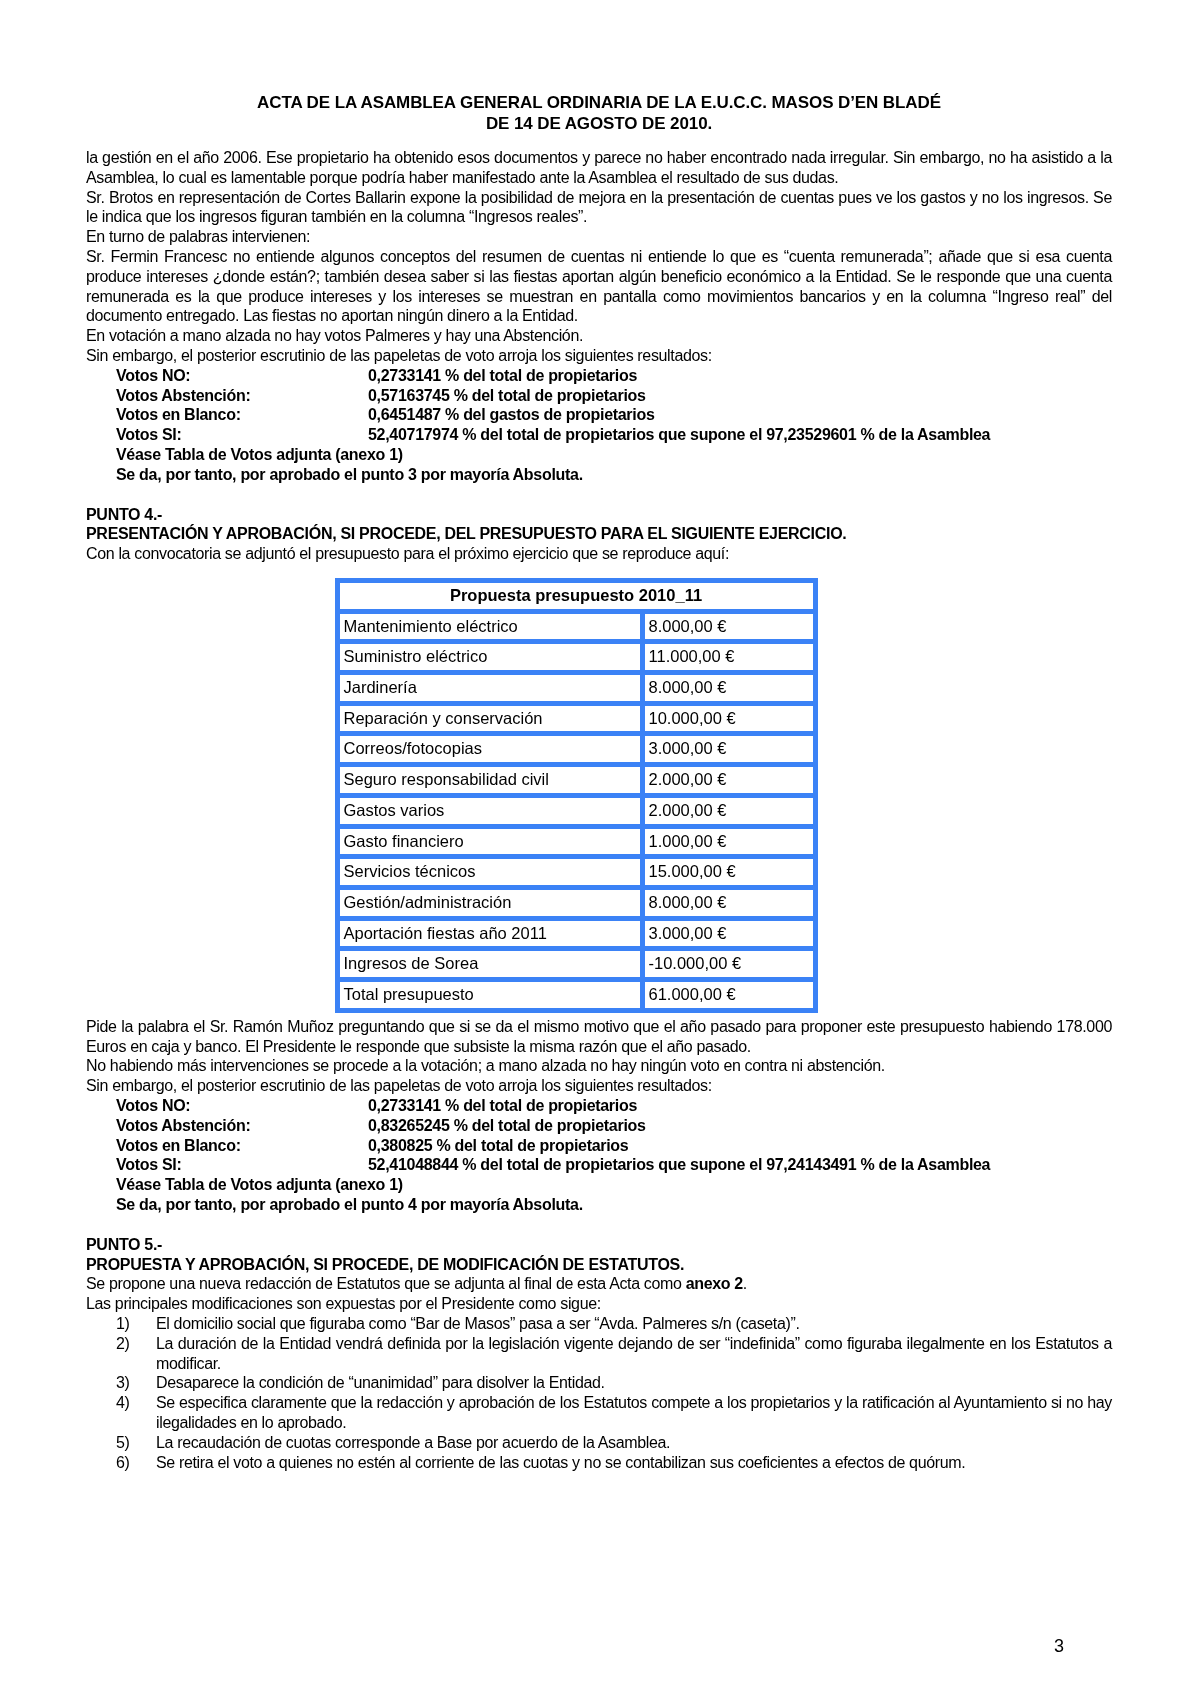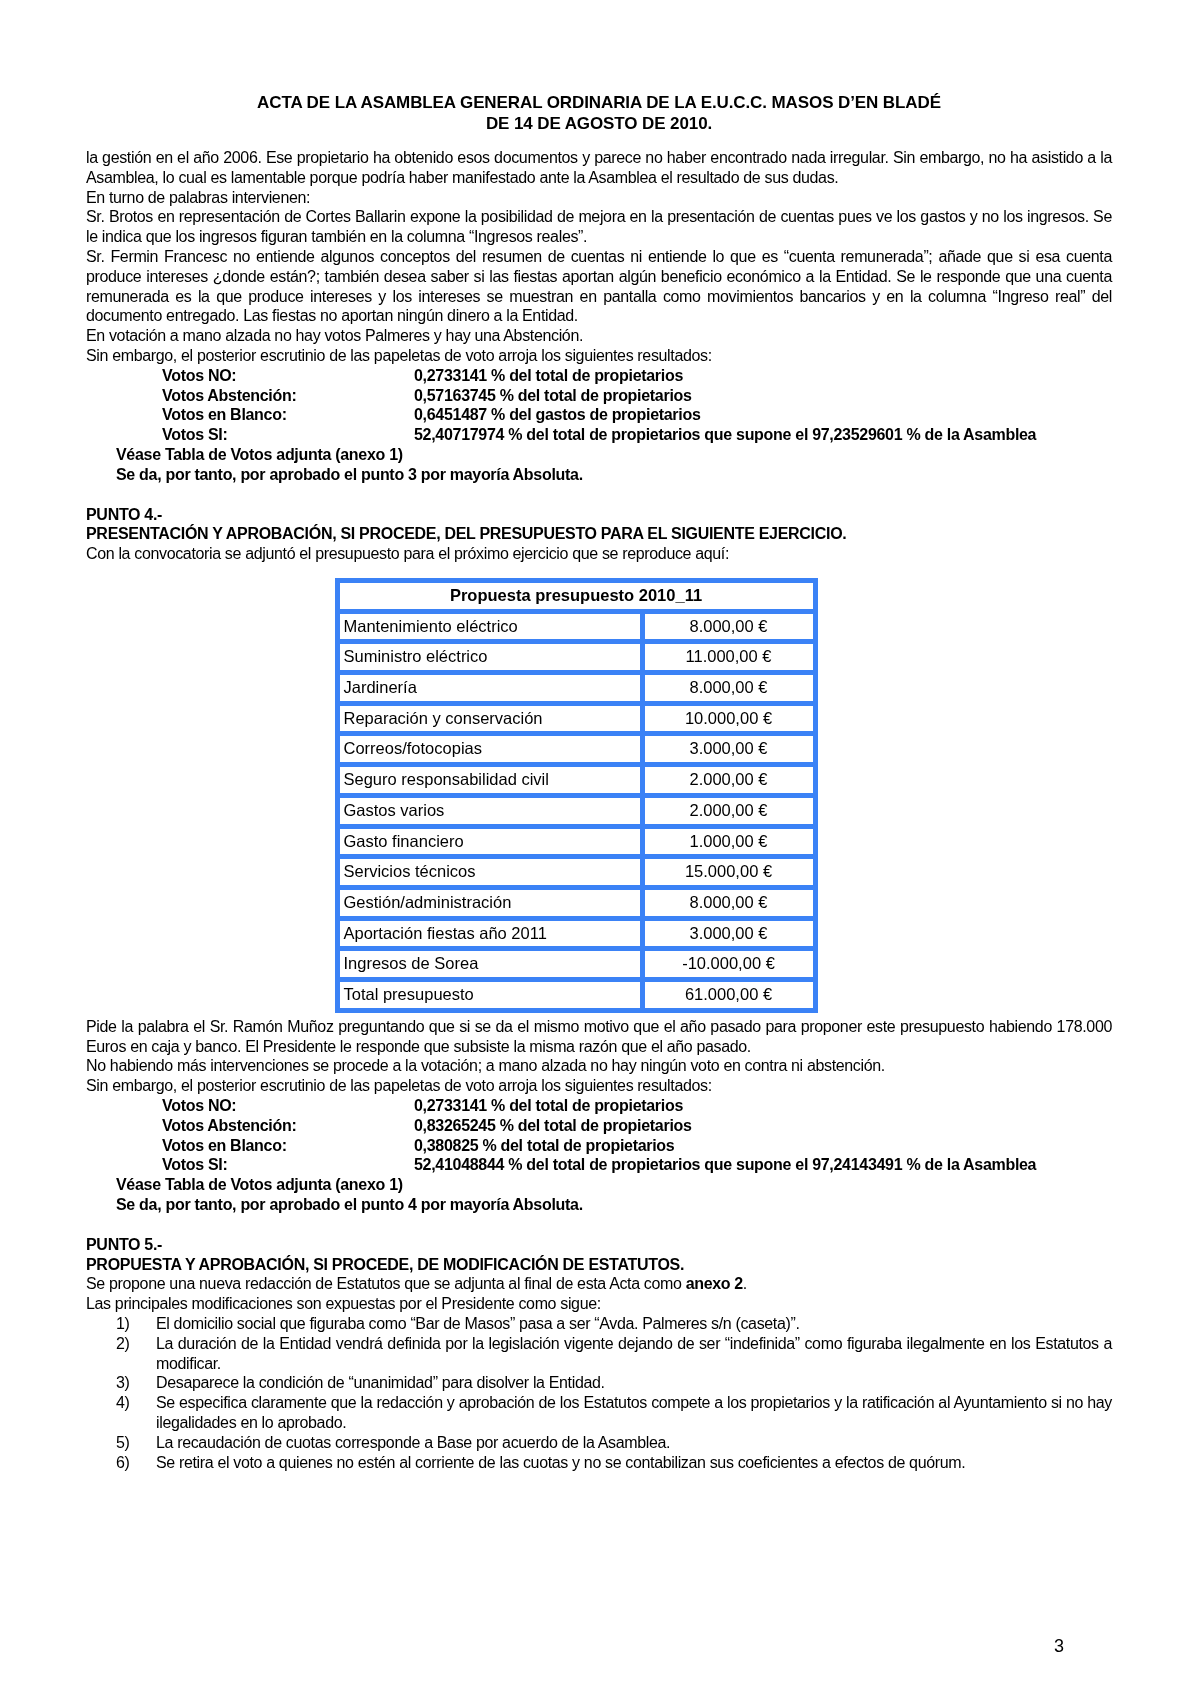--- a/index.html
+++ b/index.html
@@ -4,47 +4,47 @@
 <style>
   html, body { margin: 0; padding: 0; background: #ffffff; }
   body { width: 1190px; height: 1684px; position: relative; overflow: hidden; color: #000; }
   .page { position: absolute; left: 86px; top: 92px; width: 1026px; font-family: "Liberation Sans", sans-serif; }
   .doc-title { text-align: center; font-weight: bold; font-size: 17px; line-height: 21px; letter-spacing: -0.1px; margin: 0; }
   .body-text { font-size: 16px; line-height: 19.8px; text-align: justify; letter-spacing: -0.35px; }
   p { margin: 0; }
   .intro { margin-top: 14px; }
   .votes { margin-left: 30px; font-weight: bold; font-size: 16px; line-height: 19.8px; letter-spacing: -0.3px; }
   .vote-row { display: flex; }
-  .vote-label { width: 252px; flex: none; margin-left: 46px; }
+  .vote-label { width: 252px; flex: none; }
   .gap { height: 20px; }
   .heading { font-weight: bold; font-size: 16px; line-height: 19.8px; letter-spacing: -0.3px; }
   .budget-wrap { margin-top: 14px; margin-bottom: 4px; display: flex; justify-content: center; padding-right: 46px; }
   table.budget { border-collapse: collapse; width: 483px; font-family: "Liberation Sans", sans-serif; font-size: 16.5px; }
   table.budget th, table.budget td { border: 5px solid #3b82f6; height: 25.7px; padding: 0 4px; line-height: 25.7px; }
   table.budget th { font-weight: bold; text-align: center; }
-  table.budget td.amount { text-align: center; width: 160px; white-space: nowrap; }
+  table.budget td.amount { text-align: left; width: 160px; white-space: nowrap; }
   ol.mods { list-style: none; padding: 0; margin: 0 0 0 30px; }
   ol.mods li { display: flex; }
   ol.mods .num { width: 40px; flex: none; }
   ol.mods .txt { flex: 1; text-align: justify; }
   .page-number { position: absolute; left: 1054px; top: 1636px; font-family: "Liberation Sans", sans-serif; font-size: 18px; }
 </style>
 </head>
 <body>
 
 <div class="page">
   <h1 class="doc-title">
     <span>ACTA DE LA ASAMBLEA GENERAL ORDINARIA DE LA E.U.C.C. MASOS D’EN BLADÉ</span><br>
     <span>DE 14 DE AGOSTO DE 2010.</span>
   </h1>
 
   <section class="body-text intro">
     <p>la gestión en el año 2006. Ese propietario ha obtenido esos documentos y parece no haber encontrado nada irregular. Sin embargo, no ha asistido a la Asamblea, lo cual es lamentable porque podría haber manifestado ante la Asamblea el resultado de sus dudas.</p>
+    <p>Sr. Brotos en representación de Cortes Ballarin expone la posibilidad de mejora en la presentación de cuentas pues ve los gastos y no los ingresos. Se le indica que los ingresos figuran también en la columna “Ingresos reales”.</p>
     <p>En turno de palabras intervienen:</p>
-    <p>Sr. Brotos en representación de Cortes Ballarin expone la posibilidad de mejora en la presentación de cuentas pues ve los gastos y no los ingresos. Se le indica que los ingresos figuran también en la columna “Ingresos reales”.</p>
     <p>Sr. Fermin Francesc no entiende algunos conceptos del resumen de cuentas ni entiende lo que es “cuenta remunerada”; añade que si esa cuenta produce intereses ¿donde están?; también desea saber si las fiestas aportan algún beneficio económico a la Entidad. Se le responde que una cuenta remunerada es la que produce intereses y los intereses se muestran en pantalla como movimientos bancarios y en la columna “Ingreso real” del documento entregado. Las fiestas no aportan ningún dinero a la Entidad.</p>
     <p>En votación a mano alzada no hay votos Palmeres y hay una Abstención.</p>
     <p>Sin embargo, el posterior escrutinio de las papeletas de voto arroja los siguientes resultados:</p>
   </section>
   <div class="votes">
     <div class="vote-row">
         <span class="vote-label">Votos NO:</span>
         <span>0,2733141 % del total de propietarios</span>
       </div>
     <div class="vote-row">

